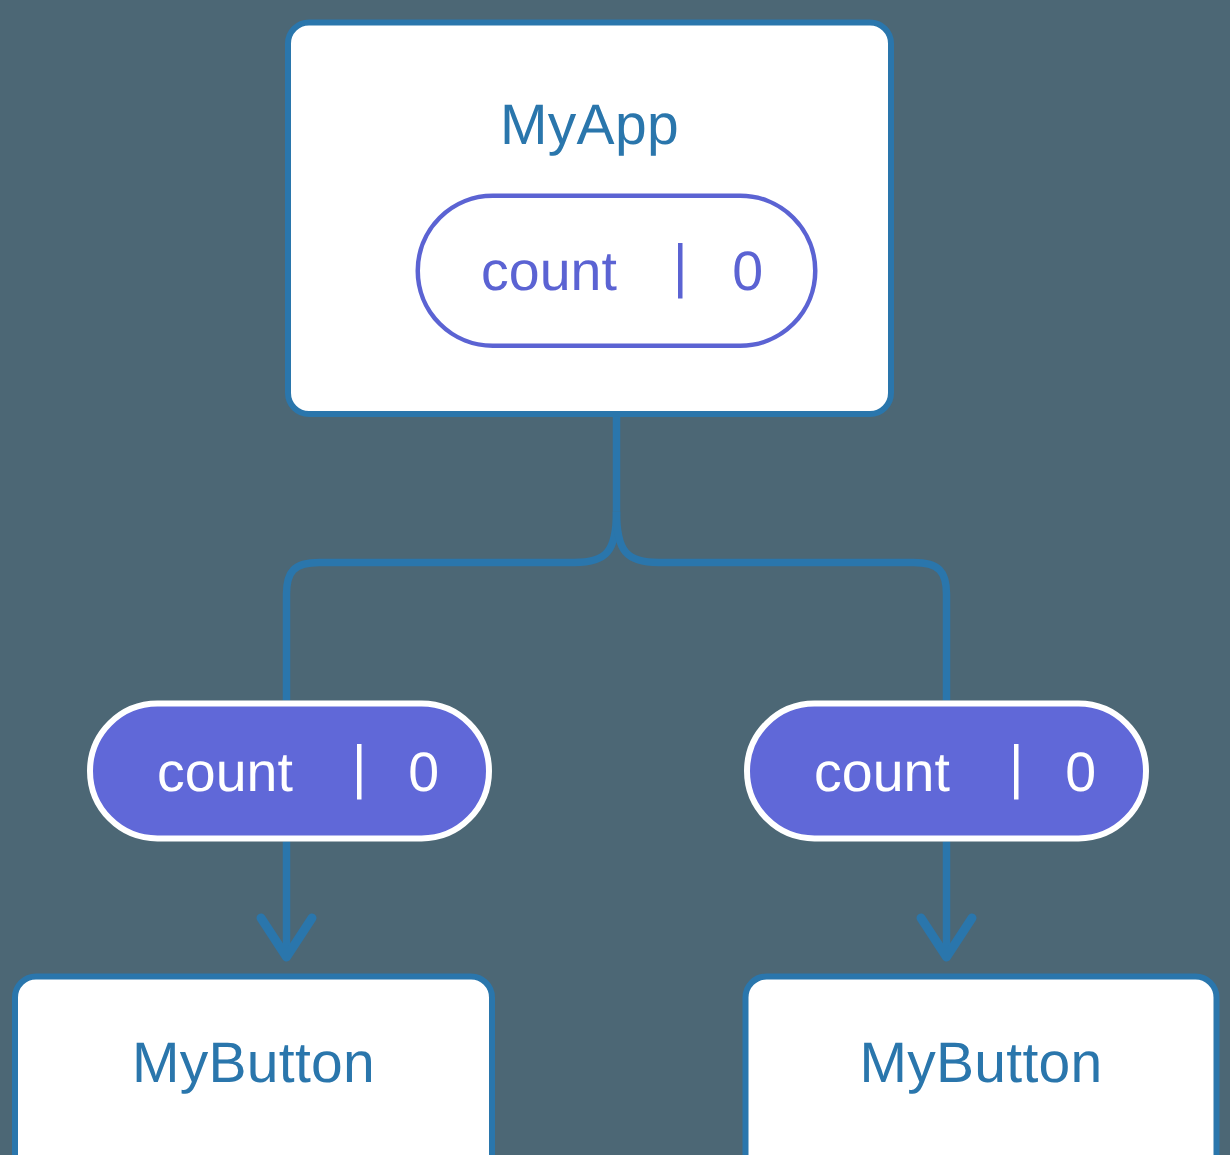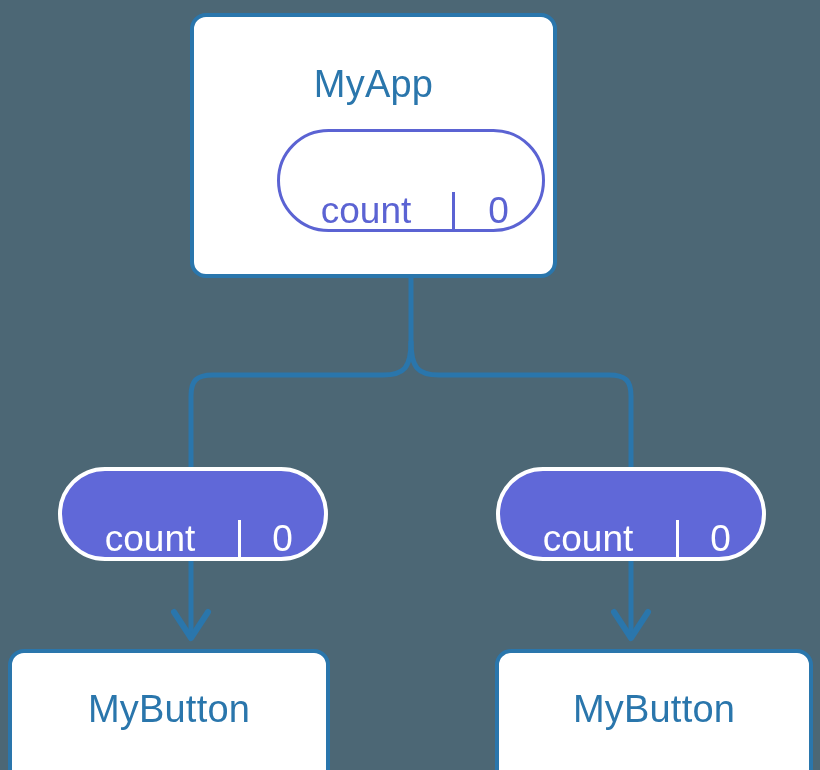--- a/index.html
+++ b/index.html
@@ -47,21 +47,21 @@
     font-size: 38px;
     line-height: 1;
     letter-spacing: 0.2px;
     white-space: nowrap;
   }
 
   
   #myapp-box {
     left: 190px;
     top: 13px;
-    width: 367px;
+    width: 406px;
     height: 265px;
     justify-content: flex-start;
     padding-top: 48px;
   }
 
   
   .button-box {
     height: 150px;
     justify-content: flex-start;
     padding-top: 37px;
@@ -75,21 +75,21 @@
     left: 495px;
     top: 649px;
     width: 318px;
   }
 
   
   .state-pill {
     position: absolute;
     z-index: 3;
     display: flex;
-    align-items: flex-end;
+    align-items: center;
     border-radius: 999px;
     box-sizing: border-box;
     overflow: hidden;
   }
   .pill-key, .pill-val {
     display: flex;
     align-items: center;
     justify-content: center;
     font-size: 37px;
     line-height: 1;

